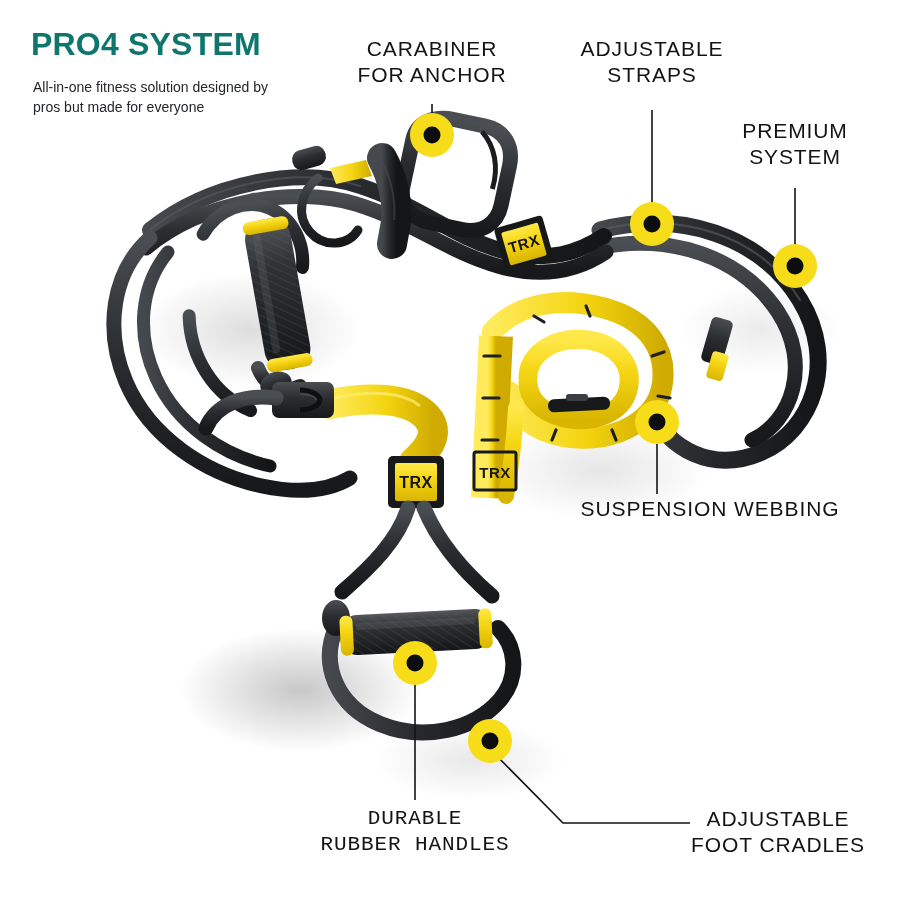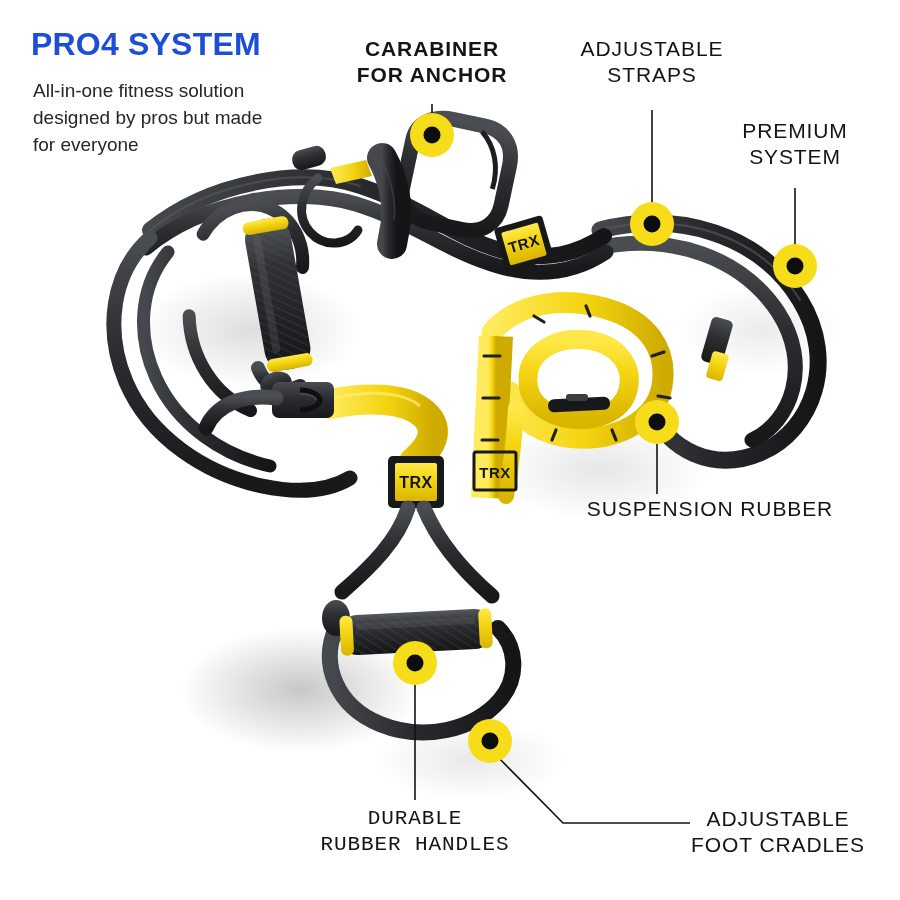--- a/index.html
+++ b/index.html
@@ -11,25 +11,25 @@
     overflow:hidden;
     position:relative;
     -webkit-font-smoothing:antialiased;
   }
   #stage{position:absolute;inset:0;width:900px;height:900px;overflow:hidden;background:#fff;}
 
   
   .title{
     position:absolute;left:31px;top:28px;
     font-size:32px;font-weight:bold;letter-spacing:.2px;
-    color:#1d4ed8;line-height:1;white-space:nowrap;
+    color:#0f766e;line-height:1;white-space:nowrap;
   }
   .subtitle{
     position:absolute;left:33px;top:78px;width:250px;
-    font-size:19px;font-weight:400;line-height:1.42;
+    font-size:14px;font-weight:400;line-height:1.42;
     color:#23262a;
   }
 
   
   .callout{
     position:absolute;
     font-size:21px;font-weight:300;letter-spacing:.9px;
     color:#121416;line-height:1.22;
     text-align:center;white-space:pre-line;
   }
@@ -277,30 +277,30 @@
       <g>
         <circle class="mark-glow" cx="490" cy="741" r="22" fill="url(#glow)"></circle>
         <circle class="mark-dot" cx="490" cy="741" r="8.5"></circle>
       </g>
     </g>
   </svg>
 
   <div class="title">PRO4 SYSTEM</div>
   <div class="subtitle">All-in-one fitness solution designed by pros but made for everyone</div>
 
-  <div class="callout" style="left:330px;top:36px;width:204px;font-weight:bold;">CARABINER
+  <div class="callout" style="left:330px;top:36px;width:204px;">CARABINER
 FOR ANCHOR</div>
 
   <div class="callout" style="left:548px;top:36px;width:208px;">ADJUSTABLE
 STRAPS</div>
 
   <div class="callout" style="left:700px;top:118px;width:190px;">PREMIUM
 SYSTEM</div>
 
-  <div class="callout" style="left:540px;top:496px;width:340px;">SUSPENSION RUBBER</div>
+  <div class="callout" style="left:540px;top:496px;width:340px;">SUSPENSION WEBBING</div>
 
   <div class="callout" style="left:268px;top:806px;width:294px;font-family:Liberation Mono, monospace;">DURABLE
 RUBBER HANDLES</div>
 
   <div class="callout" style="left:660px;top:806px;width:236px;">ADJUSTABLE
 FOOT CRADLES</div>
 
 </div>
 
 </body></html>

